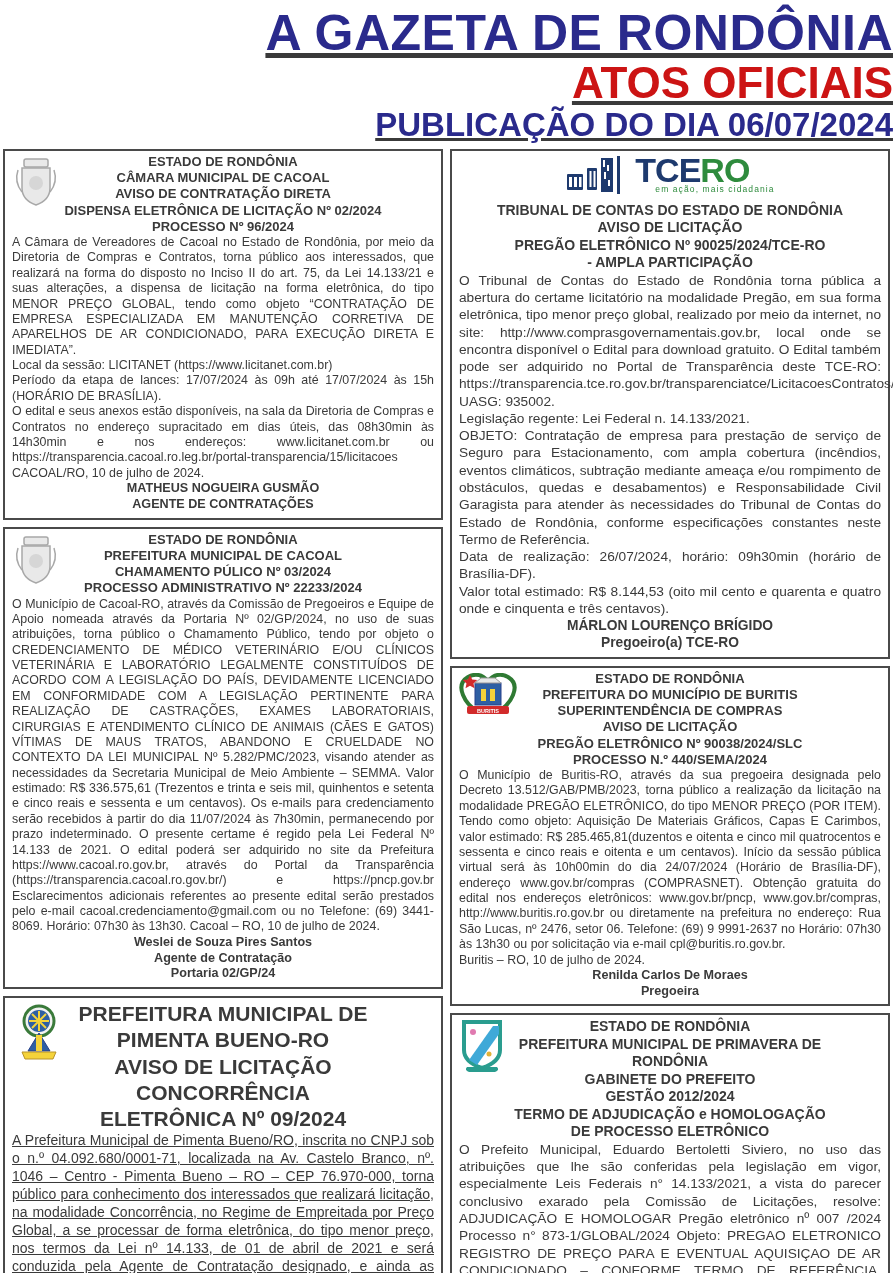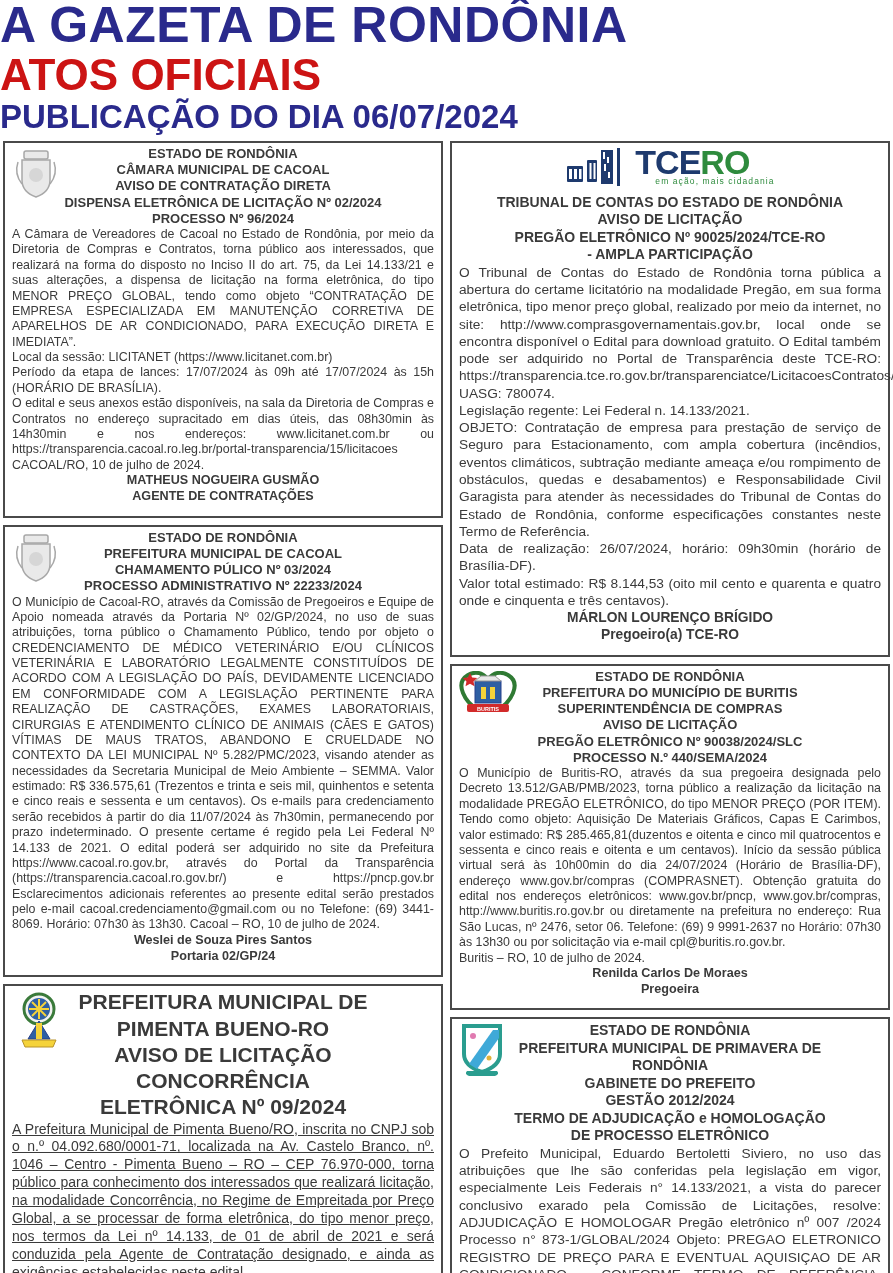--- a/index.html
+++ b/index.html
@@ -1,23 +1,23 @@
 <!DOCTYPE html>
 <html lang="pt-BR"><head>
 <meta charset="utf-8">
 <style>
   html,body{margin:0;padding:0;background:#fff;}
   body{width:893px;min-height:1273px;font-family:"Liberation Sans",sans-serif;color:#3a3a3a;}
-  .masthead{text-align:left;padding-top:0;}
+  .masthead{text-align:right;padding-top:8px;text-decoration:underline;}
   .masthead .title{font-size:50px;font-weight:bold;letter-spacing:.5px;line-height:1.0;}
   .masthead .subtitle{font-size:44px;font-weight:bold;line-height:1.05;margin-top:2px;}
   .masthead .pubdate{font-size:33px;font-weight:bold;line-height:1.05;margin-top:2px;}
   .columns{display:flex;gap:7px;padding:6px 3px 3px 3px;align-items:flex-start;}
   .col{flex:1;display:flex;flex-direction:column;gap:7px;min-width:0;}
-  .notice{border:2px solid #4a4a4a;background:#fff;padding:3px 7px 11px 7px;position:relative;}
+  .notice{border:2px solid #4a4a4a;background:#fff;padding:3px 7px 5px 7px;position:relative;}
   .notice-head{position:relative;text-align:center;font-weight:bold;}
   .crest{position:absolute;left:0px;top:2px;}
   .head-lines{margin:0 auto;}
   .hl{line-height:1.25;}
   .nbody p{margin:0;text-align:justify;}
   .sign{text-align:center;font-weight:bold;}
   .sign div{line-height:1.25;}
   
   .sz-s .hl{font-size:13px;}   .sz-s .nbody p{font-size:12.4px;line-height:1.24;} .sz-s .sign div{font-size:12.6px;}
   .sz-m .hl{font-size:14px;}   .sz-m .nbody p{font-size:13.7px;line-height:1.26;} .sz-m .sign div{font-size:13.8px;}
@@ -92,20 +92,21 @@
           <div class="hl">PREFEITURA MUNICIPAL DE CACOAL</div>
           <div class="hl">CHAMAMENTO PÚLICO Nº 03/2024</div>
           <div class="hl">PROCESSO ADMINISTRATIVO Nº 22233/2024</div>
         </div>
       </div>
       <div class="nbody">
         <p>O Município de Cacoal-RO, através da Comissão de Pregoeiros e Equipe de Apoio nomeada através da Portaria Nº 02/GP/2024, no uso de suas atribuições, torna público o Chamamento Público, tendo por objeto o CREDENCIAMENTO DE MÉDICO VETERINÁRIO E/OU CLÍNICOS VETERINÁRIA E LABORATÓRIO LEGALMENTE CONSTITUÍDOS DE ACORDO COM A LEGISLAÇÃO DO PAÍS, DEVIDAMENTE LICENCIADO EM CONFORMIDADE COM A LEGISLAÇÃO PERTINENTE PARA REALIZAÇÃO DE CASTRAÇÕES, EXAMES LABORATORIAIS, CIRURGIAS E ATENDIMENTO CLÍNICO DE ANIMAIS (CÃES E GATOS) VÍTIMAS DE MAUS TRATOS, ABANDONO E CRUELDADE NO CONTEXTO DA LEI MUNICIPAL Nº 5.282/PMC/2023, visando atender as necessidades da Secretaria Municipal de Meio Ambiente – SEMMA. Valor estimado: R$ 336.575,61 (Trezentos e trinta e seis mil, quinhentos e setenta e cinco reais e sessenta e um centavos). Os e-mails para credenciamento serão recebidos à partir do dia 11/07/2024 às 7h30min, permanecendo por prazo indeterminado. O presente certame é regido pela Lei Federal Nº 14.133 de 2021. O edital poderá ser adquirido no site da Prefeitura https://www.cacoal.ro.gov.br, através do Portal da Transparência (https://transparencia.cacoal.ro.gov.br/) e https://pncp.gov.br Esclarecimentos adicionais referentes ao presente edital serão prestados pelo e-mail cacoal.credenciamento@gmail.com ou no Telefone: (69) 3441-8069. Horário: 07h30 às 13h30. Cacoal – RO, 10 de julho de 2024.</p>
       </div>
       <div class="sign">
         <div>Weslei de Souza Pires Santos</div>
+        <div>Agente de Contratação</div>
         <div>Portaria 02/GP/24</div>
       </div>
     </section>
 
     <section class="notice sz-l">
       <div class="notice-head">
         <span class="crest">
           <svg width="54" height="62" viewBox="0 0 54 62">
             <circle cx="27" cy="18" r="15" fill="#f2f2f2" stroke="#3a7a3a" stroke-width="3"></circle>
             <circle cx="27" cy="18" r="11" fill="#2e5fa3"></circle>
@@ -168,21 +169,21 @@
       <div class="notice-head">
         <div class="head-lines">
           <div class="hl">TRIBUNAL DE CONTAS DO ESTADO DE RONDÔNIA</div>
           <div class="hl">AVISO DE LICITAÇÃO</div>
           <div class="hl">PREGÃO ELETRÔNICO Nº 90025/2024/TCE-RO</div>
           <div class="hl">- AMPLA PARTICIPAÇÃO</div>
         </div>
       </div>
       <div class="nbody">
         <p>O Tribunal de Contas do Estado de Rondônia torna pública a abertura do certame licitatório na modalidade Pregão, em sua forma eletrônica, tipo menor preço global, realizado por meio da internet, no site: http://www.comprasgovernamentais.gov.br, local onde se encontra disponível o Edital para download gratuito. O Edital também pode ser adquirido no Portal de Transparência deste TCE-RO: https://transparencia.tce.ro.gov.br/transparenciatce/LicitacoesContratos/Licitacoes.</p>
-        <p>UASG: 780074.</p>
+        <p>UASG: 935002.</p>
         <p>Legislação regente: Lei Federal n. 14.133/2021.</p>
         <p>OBJETO: Contratação de empresa para prestação de serviço de Seguro para Estacionamento, com ampla cobertura (incêndios, eventos climáticos, subtração mediante ameaça e/ou rompimento de obstáculos, quedas e desabamentos) e Responsabilidade Civil Garagista para atender às necessidades do Tribunal de Contas do Estado de Rondônia, conforme especificações constantes neste Termo de Referência.</p>
         <p>Data de realização: 26/07/2024, horário: 09h30min (horário de Brasília-DF).</p>
         <p>Valor total estimado: R$ 8.144,53 (oito mil cento e quarenta e quatro onde e cinquenta e três centavos).</p>
       </div>
       <div class="sign">
         <div>MÁRLON LOURENÇO BRÍGIDO</div>
         <div>Pregoeiro(a) TCE-RO</div>
       </div>
     </section>

